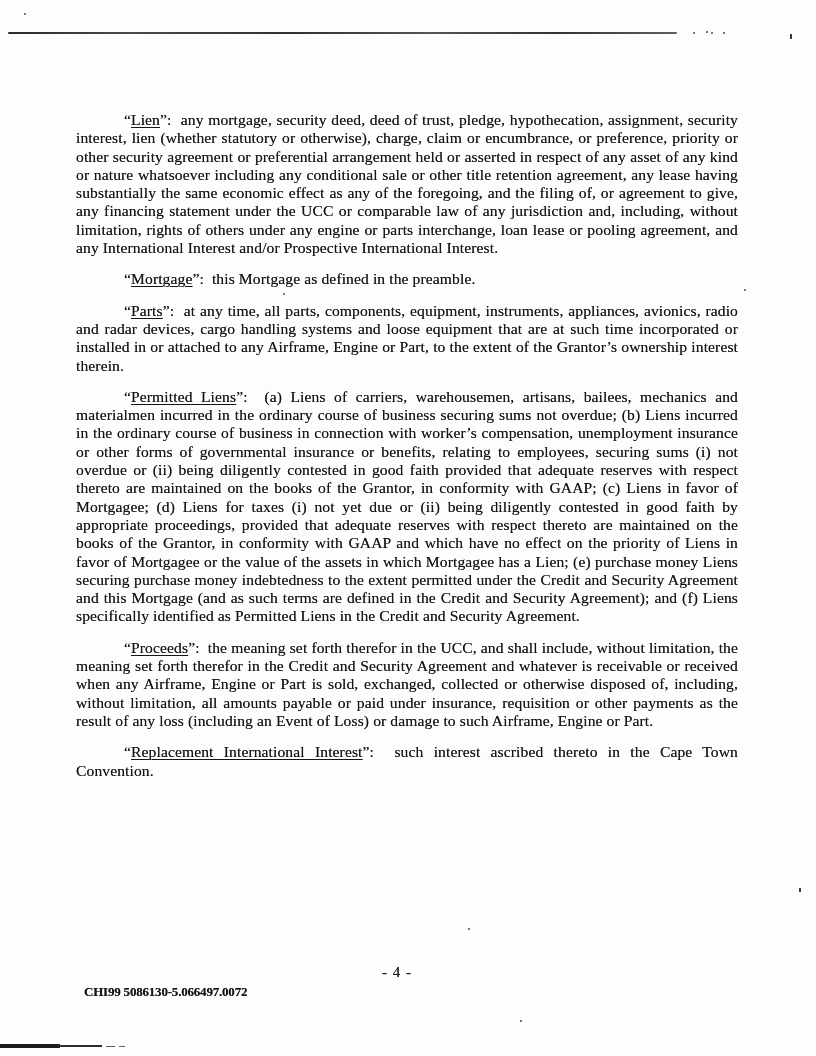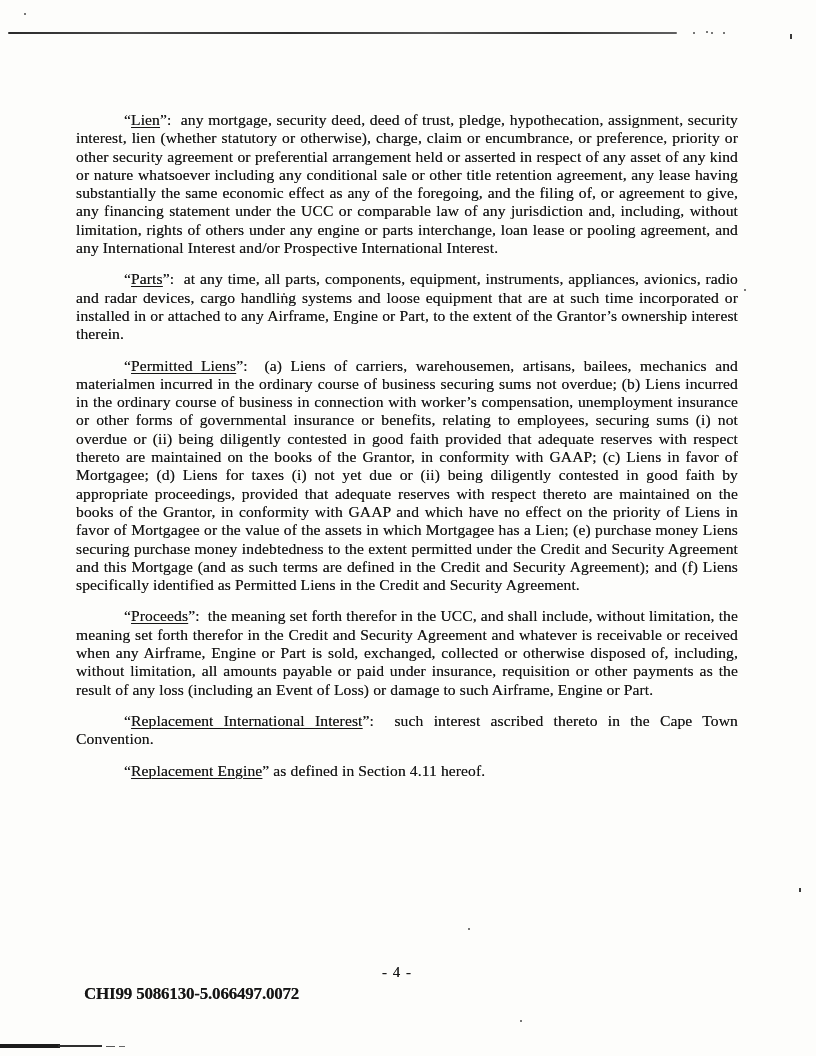--- a/index.html
+++ b/index.html
@@ -70,21 +70,21 @@
     width: 642px;
     text-align: center;
     font-size: 15px;
     letter-spacing: 1px;
     text-shadow: 0 0 0.45px rgba(10,10,10,0.65);
   }
   .footer-code {
     position: absolute;
     left: 84px;
     top: 984px;
-    font-size: 17px;
+    font-size: 13px;
     font-weight: bold;
     letter-spacing: -0.2px;
     text-shadow: 0 0 0.4px rgba(10,10,10,0.6);
   }
 </style>
 </head>
 <body>
 
 <div class="page">
 
@@ -97,32 +97,32 @@
   <span class="speck" style="left:24px; top:13px; width:2px; height:2px;"></span>
   <span class="speck" style="left:283px; top:293px; width:2px; height:2px;"></span>
   <span class="speck" style="left:744px; top:289px; width:2px; height:2px;"></span>
   <span class="mark" style="left:799px; top:888px; width:2px; height:4px;"></span>
   <span class="speck" style="left:468px; top:928px; width:2px; height:2px;"></span>
   <span class="speck" style="left:520px; top:1020px; width:2px; height:2px;"></span>
 
   <div class="content">
     <p class="para"><span>“</span><span class="term">Lien</span><span>”</span><span>:&nbsp; any mortgage, security deed, deed of trust, pledge, hypothecation, assignment, security interest, lien (whether statutory or otherwise), charge, claim or encumbrance, or preference, priority or other security agreement or preferential arrangement held or asserted in respect of any asset of any kind or nature whatsoever including any conditional sale or other title retention agreement, any lease having substantially the same economic effect as any of the foregoing, and the filing of, or agreement to give, any financing statement under the UCC or comparable law of any jurisdiction and, including, without limitation, rights of others under any engine or parts interchange, loan lease or pooling agreement, and any International Interest and/or Prospective International Interest.</span></p>
 
+    <p class="para"><span>“</span><span class="term">Mortgage</span><span>”</span><span>:&nbsp; this Mortgage as defined in the preamble.</span></p>
 
 
 
     <p class="para"><span>“</span><span class="term">Parts</span><span>”</span><span>:&nbsp; at any time, all parts, components, equipment, instruments, appliances, avionics, radio and radar devices, cargo handling systems and loose equipment that are at such time incorporated or installed in or attached to any Airframe, Engine or Part, to the extent of the Grantor’s ownership interest therein.</span></p>
 
     <p class="para"><span>“</span><span class="term">Permitted Liens</span><span>”</span><span>:&nbsp; (a) Liens of carriers, warehousemen, artisans, bailees, mechanics and materialmen incurred in the ordinary course of business securing sums not overdue; (b) Liens incurred in the ordinary course of business in connection with worker’s compensation, unemployment insurance or other forms of governmental insurance or benefits, relating to employees, securing sums (i) not overdue or (ii) being diligently contested in good faith provided that adequate reserves with respect thereto are maintained on the books of the Grantor, in conformity with GAAP; (c) Liens in favor of Mortgagee; (d) Liens for taxes (i) not yet due or (ii) being diligently contested in good faith by appropriate proceedings, provided that adequate reserves with respect thereto are maintained on the books of the Grantor, in conformity with GAAP and which have no effect on the priority of Liens in favor of Mortgagee or the value of the assets in which Mortgagee has a Lien; (e) purchase money Liens securing purchase money indebtedness to the extent permitted under the Credit and Security Agreement and this Mortgage (and as such terms are defined in the Credit and Security Agreement); and (f) Liens specifically identified as Permitted Liens in the Credit and Security Agreement.</span></p>
 
     <p class="para"><span>“</span><span class="term">Proceeds</span><span>”</span><span>:&nbsp; the meaning set forth therefor in the UCC, and shall include, without limitation, the meaning set forth therefor in the Credit and Security Agreement and whatever is receivable or received when any Airframe, Engine or Part is sold, exchanged, collected or otherwise disposed of, including, without limitation, all amounts payable or paid under insurance, requisition or other payments as the result of any loss (including an Event of Loss) or damage to such Airframe, Engine or Part.</span></p>
 
     <p class="para"><span>“</span><span class="term">Replacement International Interest</span><span>”</span><span>:&nbsp; such interest ascribed thereto in the Cape Town Convention.</span></p>
 
-    <p class="para"><span>“</span><span class="term">Replacement Engine</span><span>”</span><span> as defined in Section 4.11 hereof.</span></p>
   </div>
 
   <div class="page-number">- 4 -</div>
   <div class="footer-code">CHI99 5086130-5.066497.0072</div>
 
   <div class="bottom-frag-a"></div>
   <div class="bottom-frag-b"></div>
   <div class="bottom-frag-c"></div>
   <div class="bottom-frag-d"></div>
 

